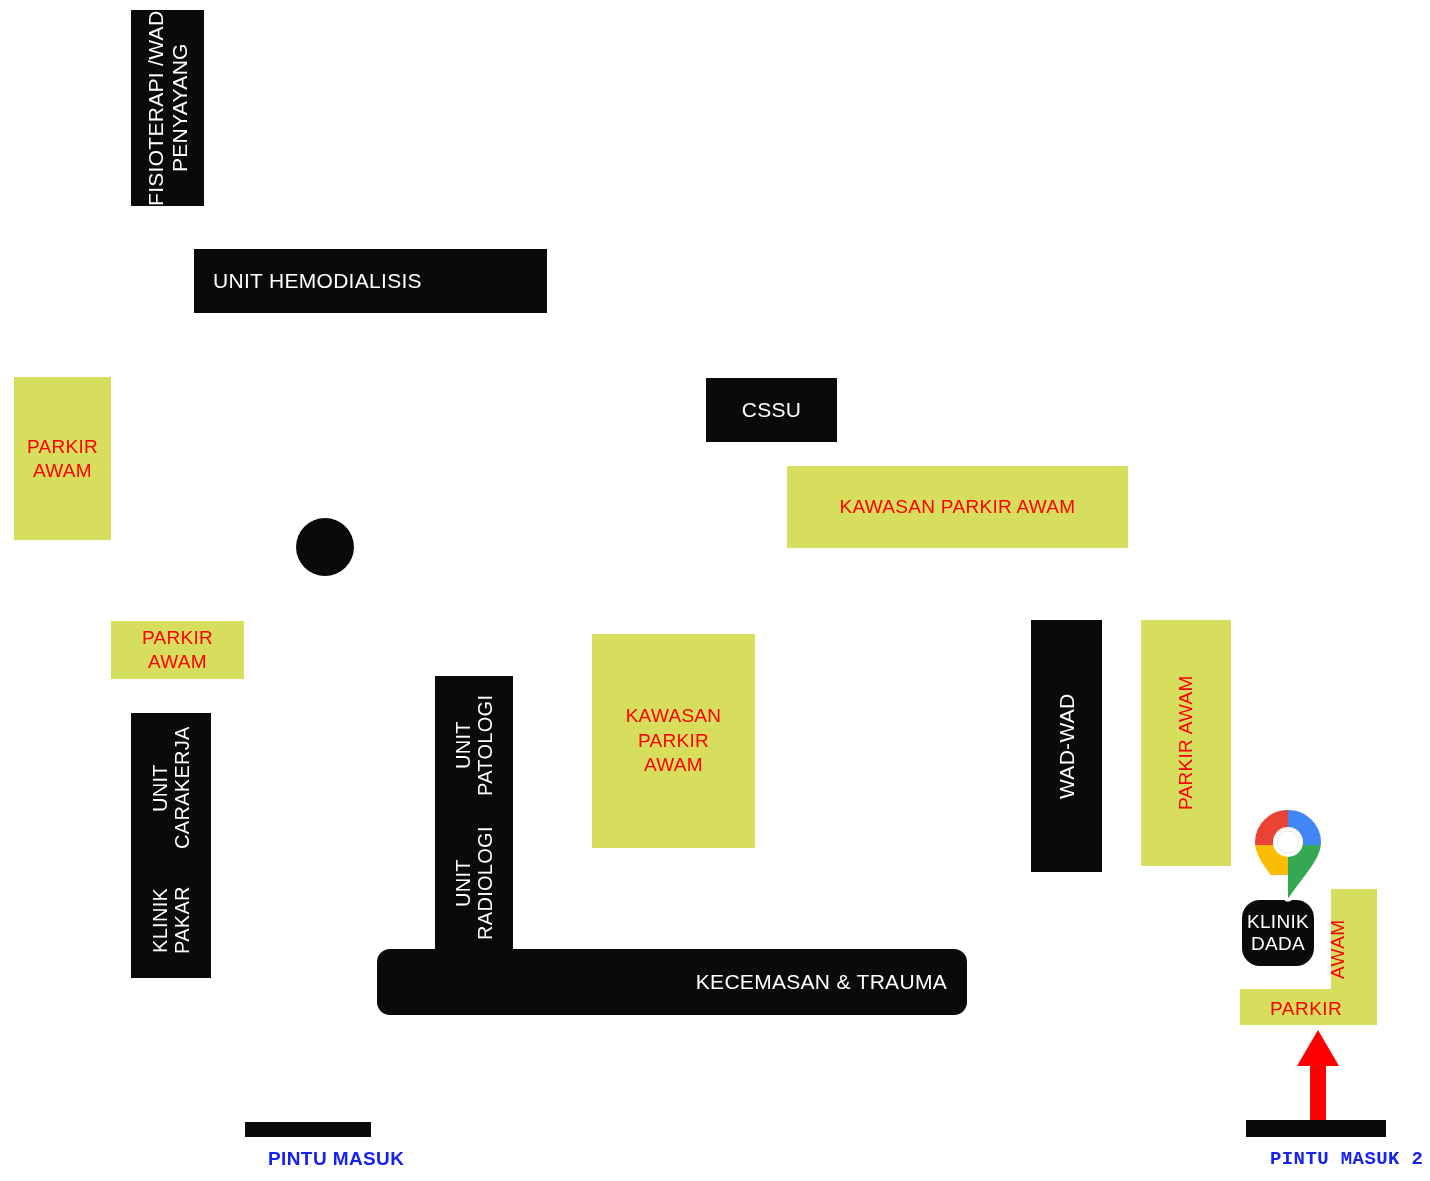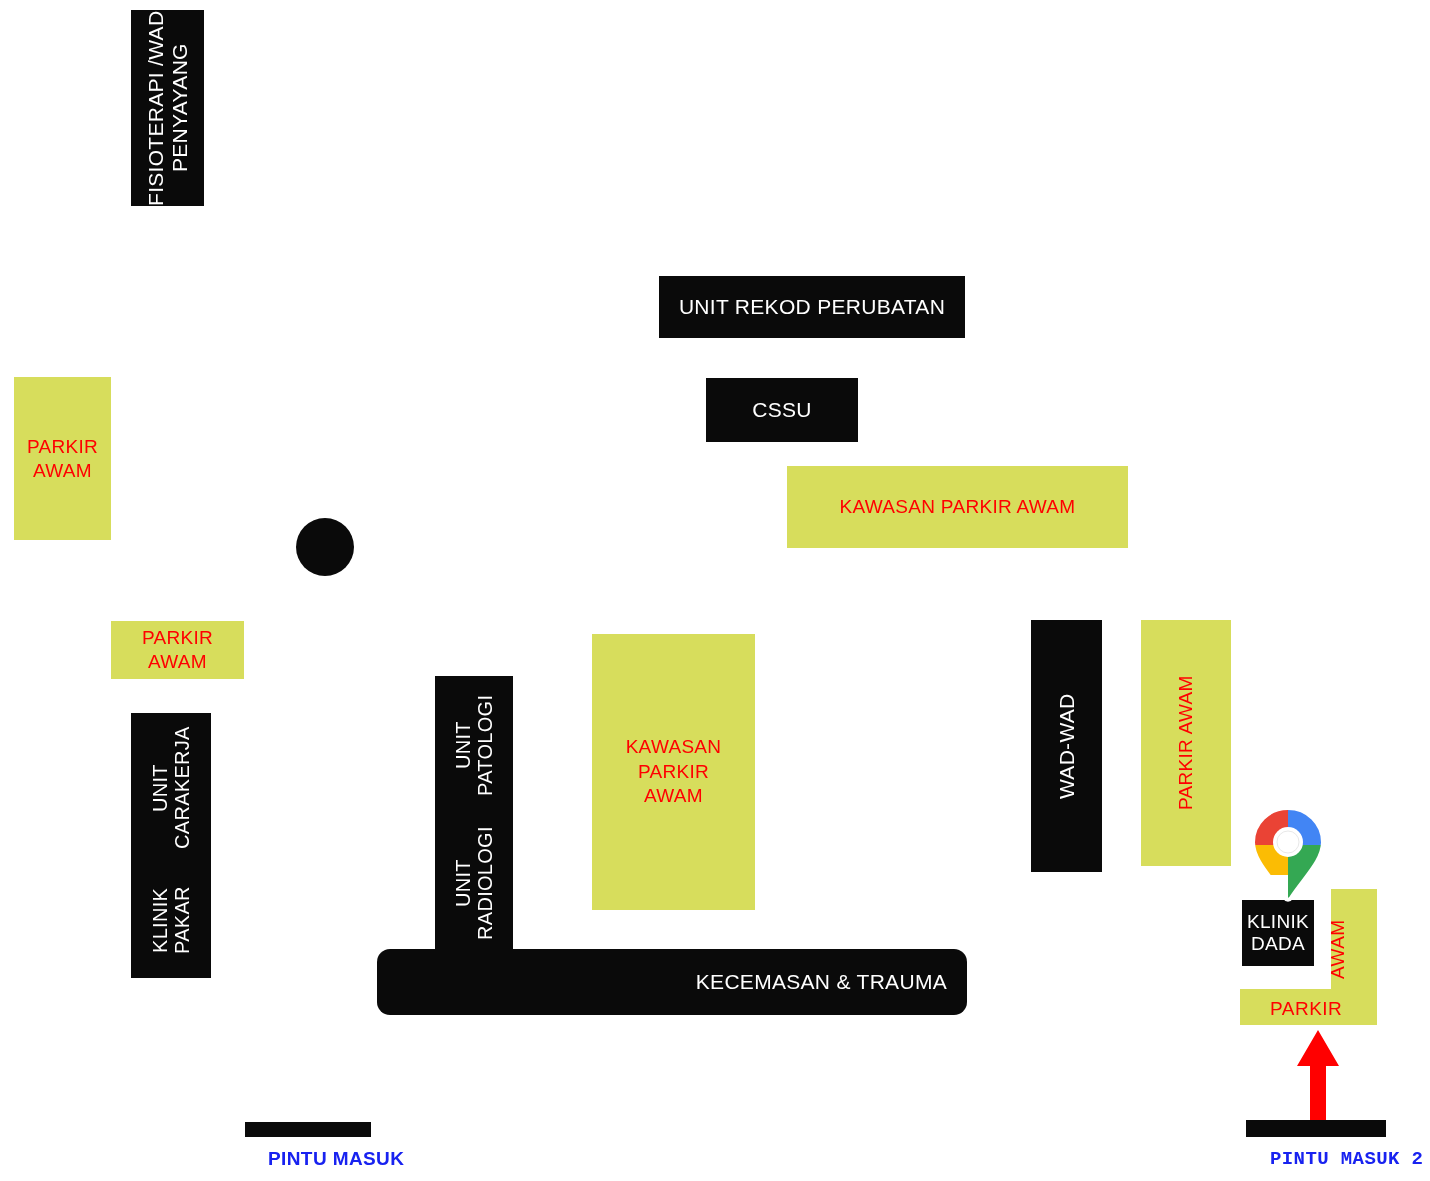--- a/index.html
+++ b/index.html
@@ -88,25 +88,25 @@
   }
 </style>
 </head>
 <body>
 
 <div id="map">
 
   <div class="blk vert-ccw center-txt" style="left:131px; top:10px; width:73px; height:196px; font-size:21px; justify-content:center; white-space:pre-line; line-height:1.12;">FISIOTERAPI /WAD
 PENYAYANG</div>
 
+  <div class="blk left-txt" style="left:194px; top:249px; width:353px; height:64px; font-size:21px; padding-left:19px;">UNIT HEMODIALISIS</div>
 
 
-  <div class="blk center-txt" style="left:659px; top:276px; width:306px; height:62px; font-size:21px;">UNIT REKOD PERUBATAN</div>
 
-  <div class="blk center-txt" style="left:706px; top:378px; width:152px; height:64px; font-size:21px;">CSSU</div>
+  <div class="blk center-txt" style="left:706px; top:378px; width:131px; height:64px; font-size:21px;">CSSU</div>
 
   <div class="yel" style="left:14px; top:377px; width:97px; height:163px; font-size:19px; white-space:pre-line; line-height:1.25;">PARKIR
 AWAM</div>
 
   <div class="yel" style="left:787px; top:466px; width:341px; height:82px; font-size:19px;">KAWASAN PARKIR AWAM</div>
 
   <div class="circle" style="left:296px; top:518px; width:58px; height:58px;"></div>
 
   <div class="yel" style="left:111px; top:621px; width:133px; height:58px; font-size:19px; white-space:pre-line; line-height:1.25;">PARKIR
 AWAM</div>
@@ -118,40 +118,40 @@
 PAKAR</div>
   </div>
 
   <div class="blk" style="left:435px; top:676px; width:78px; height:276px; flex-direction:column; align-items:stretch; justify-content:flex-start;">
     <div class="vert-ccw" style="height:138px; width:78px; display:flex; align-items:center; justify-content:center; text-align:center; font-size:20px; white-space:pre-line; line-height:1.12;">UNIT
 PATOLOGI</div>
     <div class="vert-ccw" style="height:138px; width:78px; display:flex; align-items:center; justify-content:center; text-align:center; font-size:20px; white-space:pre-line; line-height:1.12;">UNIT
 RADIOLOGI</div>
   </div>
 
-  <div class="yel" style="left:592px; top:634px; width:163px; height:276px; font-size:19px; white-space:pre-line; line-height:1.3;">KAWASAN
+  <div class="yel" style="left:592px; top:634px; width:163px; height:214px; font-size:19px; white-space:pre-line; line-height:1.3;">KAWASAN
 PARKIR
 AWAM</div>
 
   <div class="blk vert-ccw center-txt" style="left:1031px; top:620px; width:71px; height:252px; font-size:21px; justify-content:center;">WAD-WAD</div>
 
   <div class="yel vert-ccw" style="left:1141px; top:620px; width:90px; height:246px; font-size:19px;">PARKIR AWAM</div>
 
   <div class="blk right-txt" style="left:377px; top:949px; width:590px; height:66px; font-size:21px; padding-right:20px;border-radius:13px;">KECEMASAN &amp; TRAUMA</div>
 
   <div class="lshape" style="left:1240px; top:889px; width:140px; height:136px;">
     <div class="seg" style="left:91px; top:0px; width:46px; height:136px;"></div>
     <div class="seg" style="left:0px; top:100px; width:137px; height:36px;"></div>
   </div>
 
   <div class="lbl-rot" style="left:1323px; top:900px; font-size:19px; height:98px; display:flex; align-items:center; justify-content:center; width:30px;">AWAM</div>
 
   <div class="lbl-plain" style="left:1270px; top:998px; font-size:19px;">PARKIR</div>
 
-  <div class="blk center-txt" style="left:1242px; top:900px; width:72px; height:66px; font-size:19px; white-space:pre-line; line-height:1.15; justify-content:center;">KLINIK
+  <div class="blk center-txt" style="left:1242px; top:900px; width:72px; height:66px; font-size:19px; white-space:pre-line; line-height:1.15; justify-content:center;border-radius:18px;">KLINIK
 DADA</div>
 
   <div class="pin" style="left:1246px; top:805px; width:84px; height:98px;">
     <svg width="84" height="98" viewBox="0 0 84 98" xmlns="http://www.w3.org/2000/svg">
       <defs>
         <clipPath id="pinclip">
           <path d="M42 3 C22.5 3 7 18.3 7 37.3 C7 56 27 74 39 93 C40.4 95.3 43.6 95.3 45 93 C57 74 77 56 77 37.3 C77 18.3 61.5 3 42 3 Z"></path>
         </clipPath>
       </defs>
       <g clip-path="url(#pinclip)">

